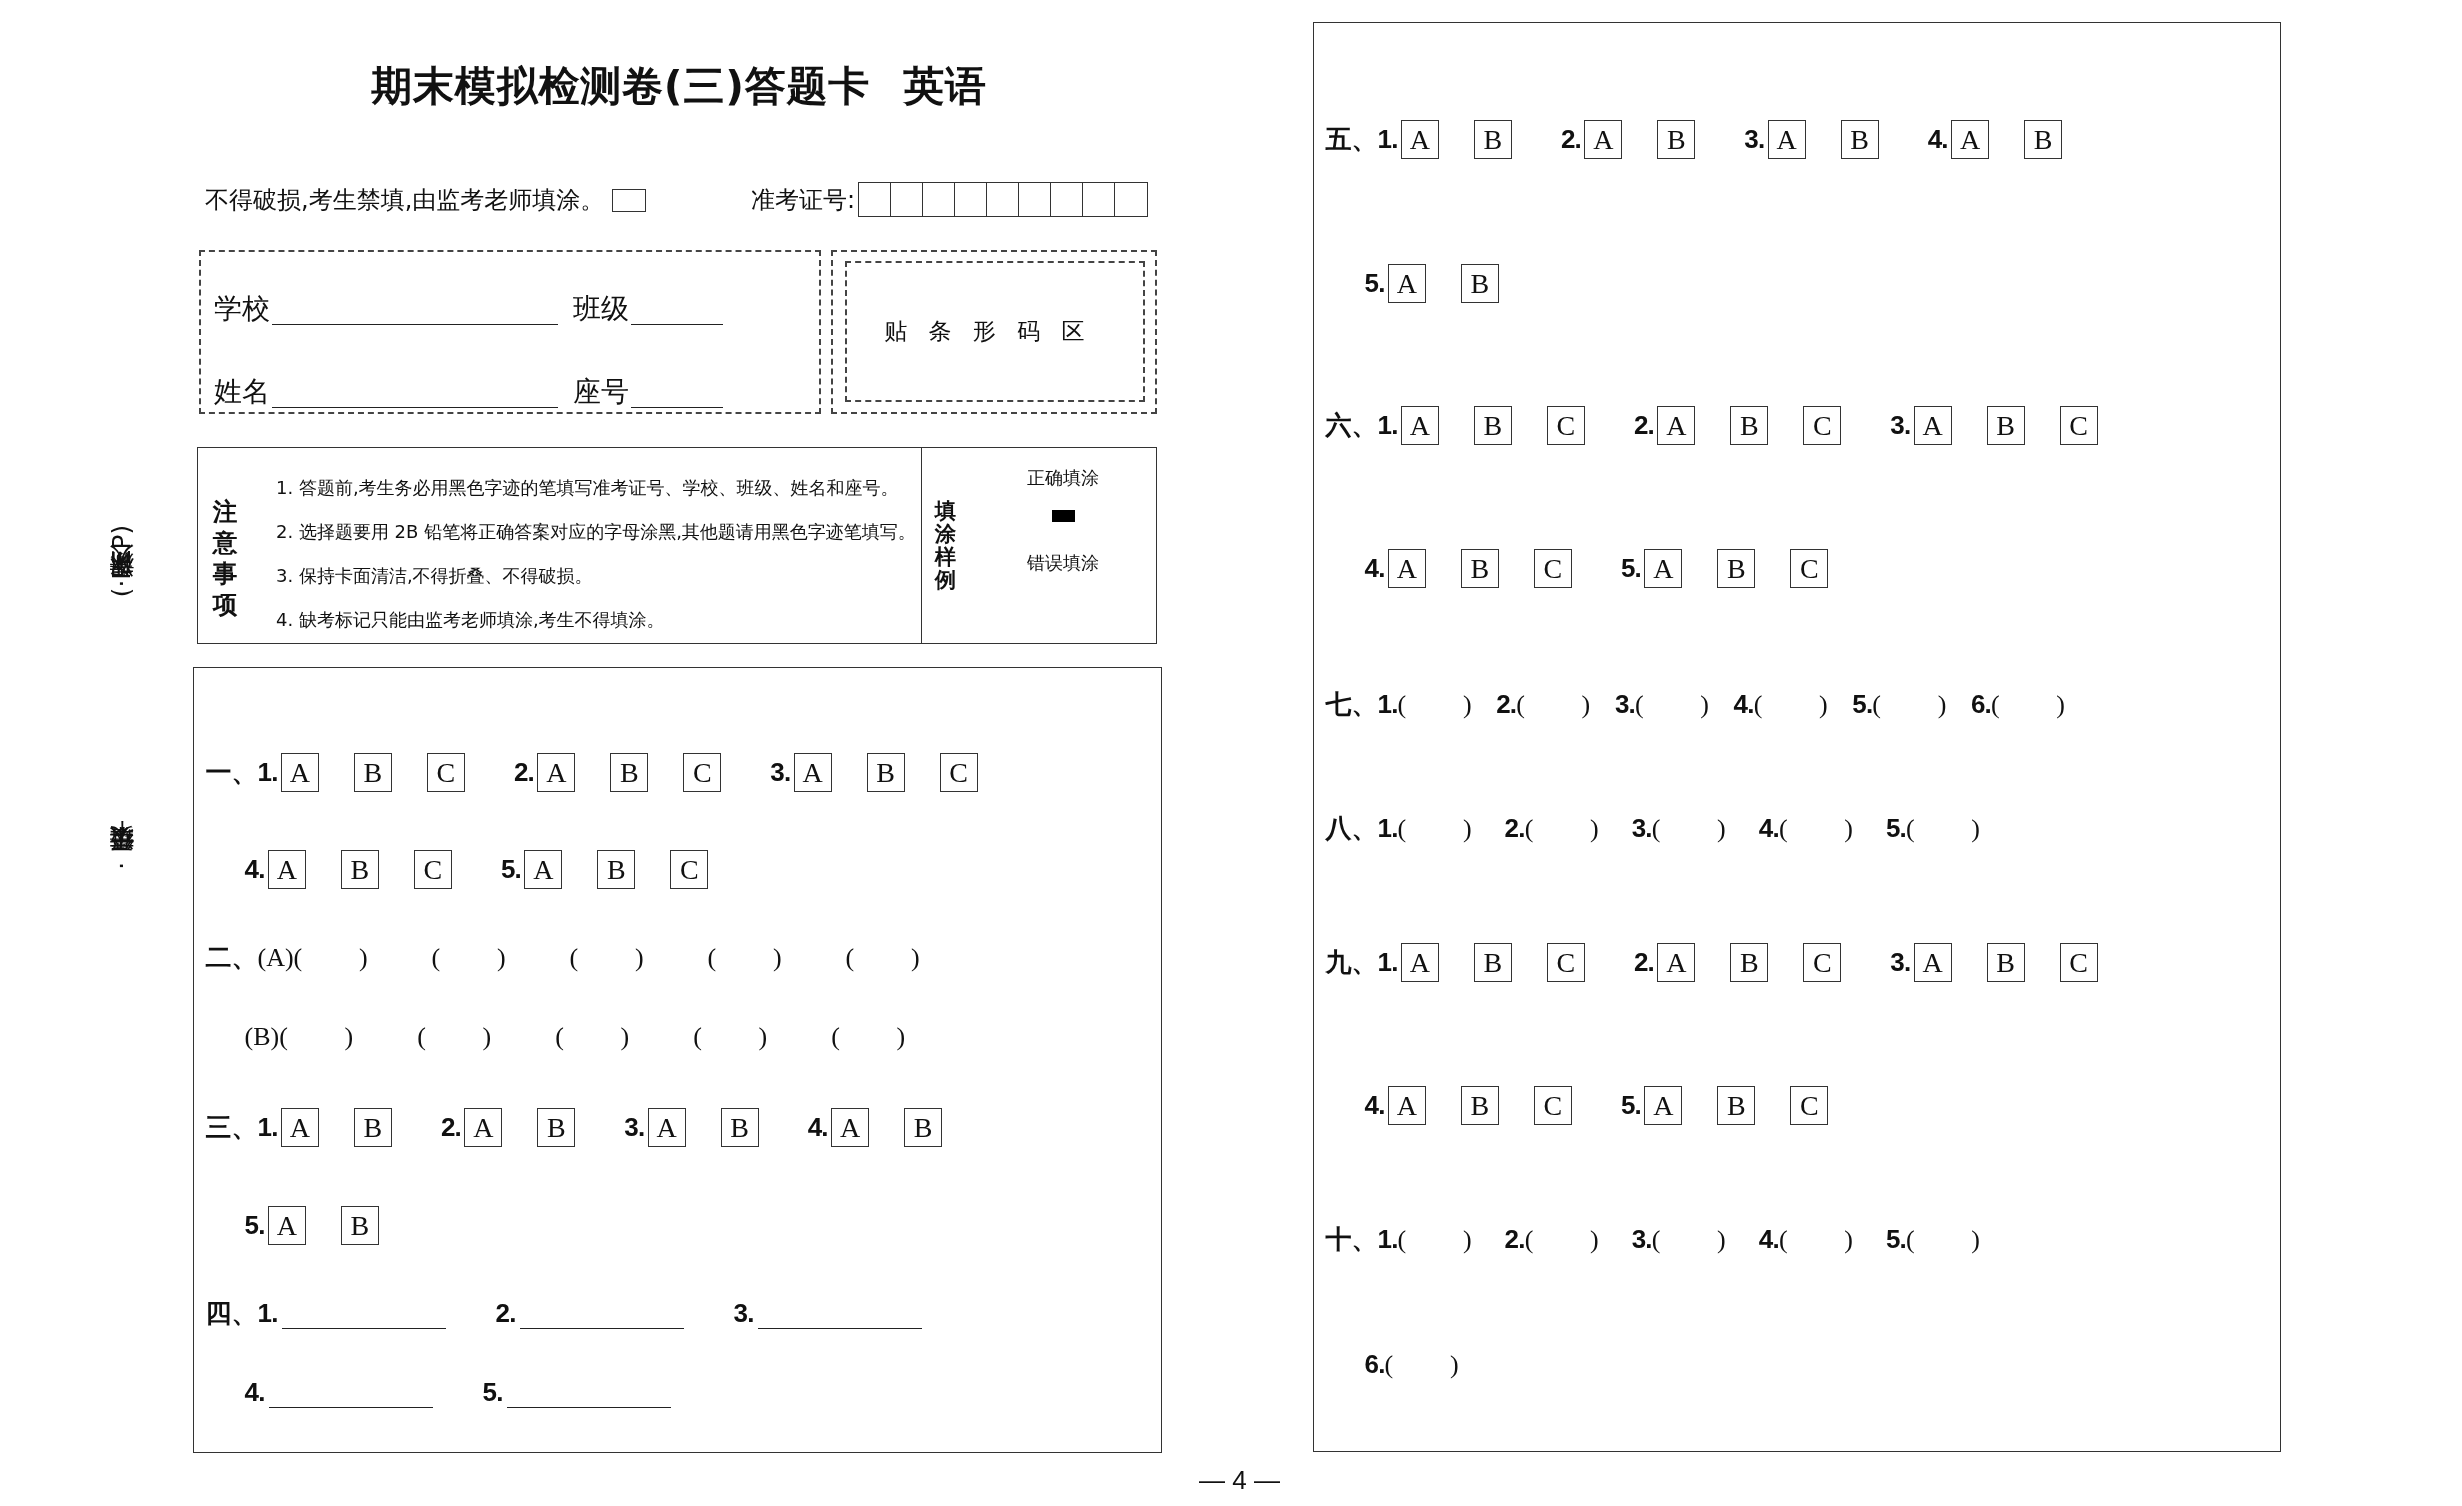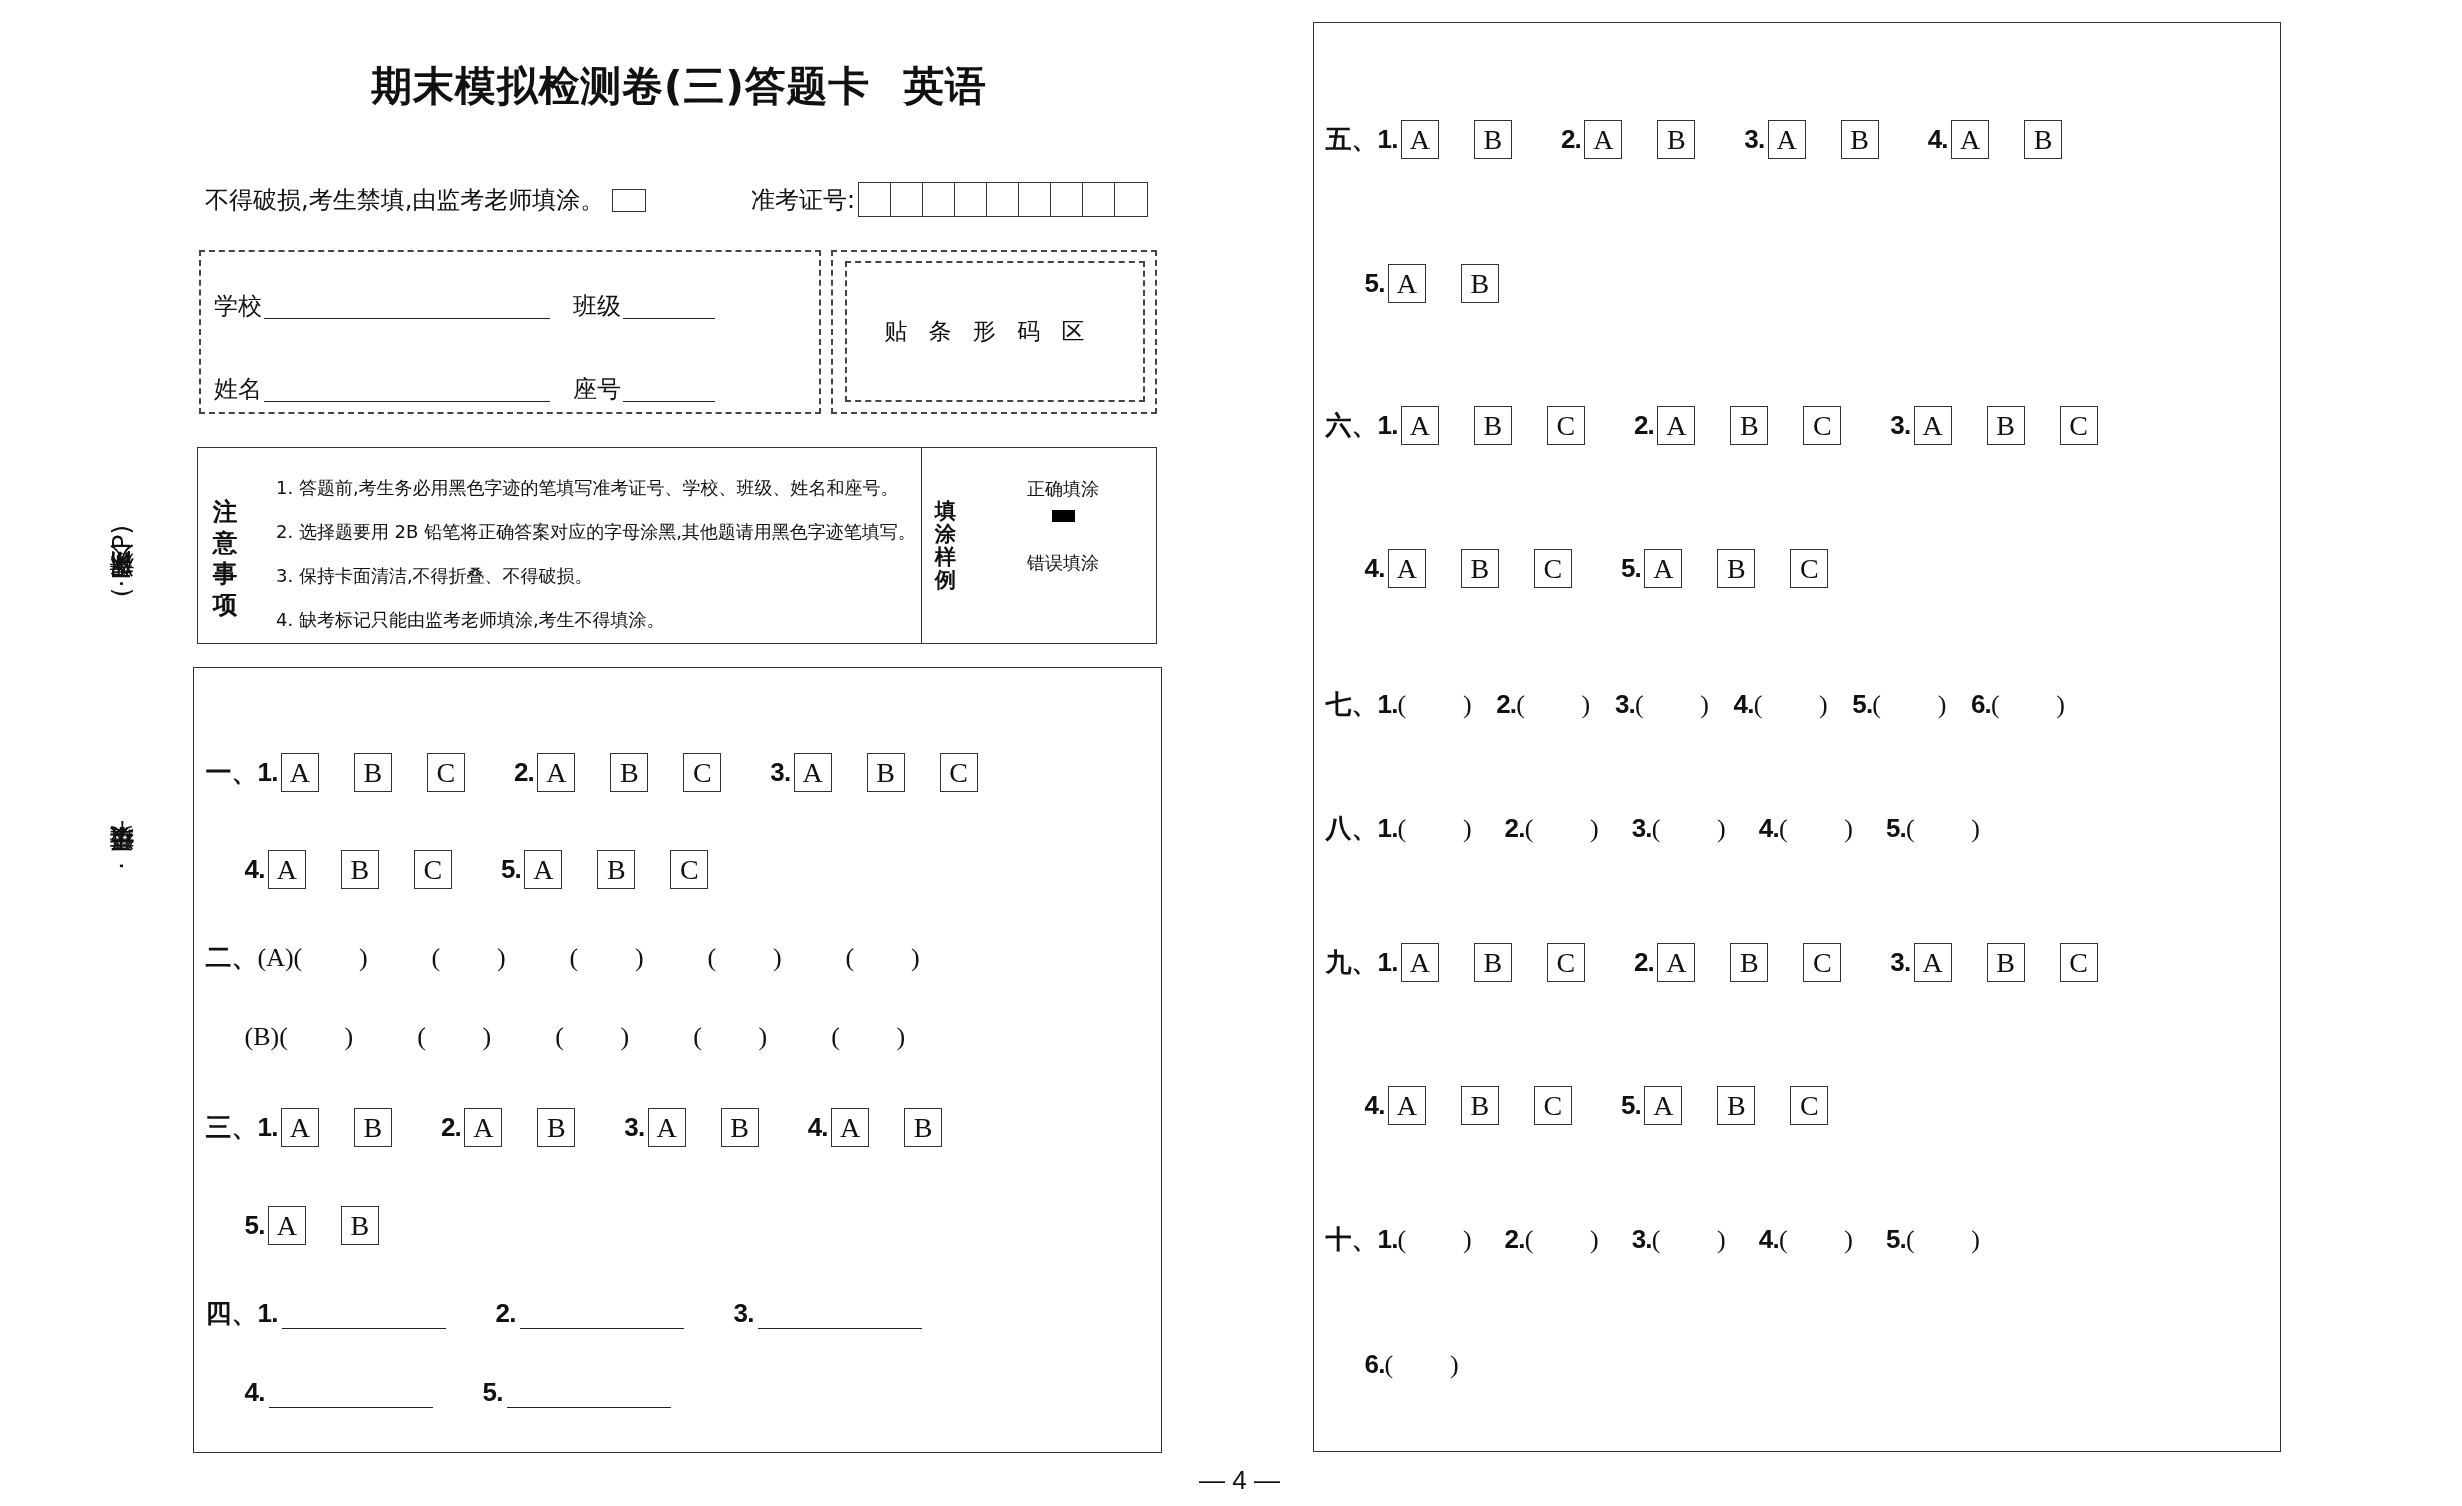--- a/index.html
+++ b/index.html
@@ -10,31 +10,31 @@
   .title { left:0; width:1358px; top:59px; text-align:center; font-size:41px; font-weight:bold; letter-spacing:0.8px; }
   .title .subj { margin-left:33px; }
   .absent { left:205px; top:184px; font-size:24px; display:flex; align-items:center; }
   .absent .chk { width:34px; height:23px; border:1.6px solid #333; margin-left:8.2px; box-sizing:border-box; display:inline-block; }
   .examno { left:751px; top:182px; font-size:24px; font-weight:normal; display:flex; align-items:center; }
   .examno .cells { display:flex; margin-left:3.3px; border:1.6px solid #333; height:33px; }
   .examno .cell { width:32px; height:100%; border-right:1.6px solid #333; box-sizing:border-box; }
   .examno .cell:last-child { border-right:none; }
   .dashbox { border:2.5px dashed #444; box-sizing:border-box; }
   .info { left:199px; top:250px; width:622px; height:164px; }
-  .field { position:absolute; font-size:24px; display:flex; align-items:flex-end; }
+  .field { position:absolute; font-size:28px; display:flex; align-items:flex-end; }
   .field .line { border-bottom:1.6px solid #222; display:inline-block; height:1.6px; margin-left:1.6px; margin-bottom:3.3px; }
   .barcode-outer { left:831px; top:250px; width:326px; height:164px; }
   .barcode-inner { left:845px; top:261px; width:300px; height:141px; border:2.5px dashed #444; box-sizing:border-box;
                    display:flex; align-items:center; justify-content:center; font-size:23px; letter-spacing:21.3px; }
   .notes { left:197px; top:447px; width:960px; height:197px; border:1.6px solid #333; box-sizing:border-box; }
   .notes .vlabel { position:absolute; left:14.8px; top:48px; width:24.6px; font-size:24.6px; font-weight:bold; line-height:31px; text-align:center; }
   .notes .items { position:absolute; left:78px; top:18px; font-size:18px; line-height:44px; }
   .notes .divider { position:absolute; left:723px; top:0; bottom:0; border-left:1.6px solid #333; }
   .notes .vlabel2 { position:absolute; left:735px; top:51px; width:24.6px; font-size:21.3px; font-weight:bold; line-height:23px; text-align:center; }
-  .notes .ok { position:absolute; left:829px; top:29px; font-size:18px; }
+  .notes .ok { position:absolute; left:829px; top:18px; font-size:18px; }
   .notes .okbox { position:absolute; left:854px; top:62px; width:23px; height:11.5px; background:#000; }
   .notes .bad { position:absolute; left:829px; top:103px; font-size:18px; }
   .panel { border:1.6px solid #333; box-sizing:border-box; }
   .listen { left:193px; top:667px; width:969px; height:786px; }
   .write { left:1313px; top:22px; width:968px; height:1430px; }
   .ptitle { position:absolute; left:0; right:0; text-align:center; font-size:33px; font-weight:bold; }
   .row { position:absolute; display:flex; align-items:center; font-size:26px; height:41px; }
   .qlabel { font-family:"Liberation Sans", sans-serif; font-weight:bold; font-size:26px; letter-spacing:-0.8px; white-space:nowrap; }
   .sec { font-weight:bold; font-size:26px; }
   .opt { width:38px; height:39px; border:1.6px solid #333; box-sizing:border-box; display:inline-flex; align-items:center; justify-content:center;

